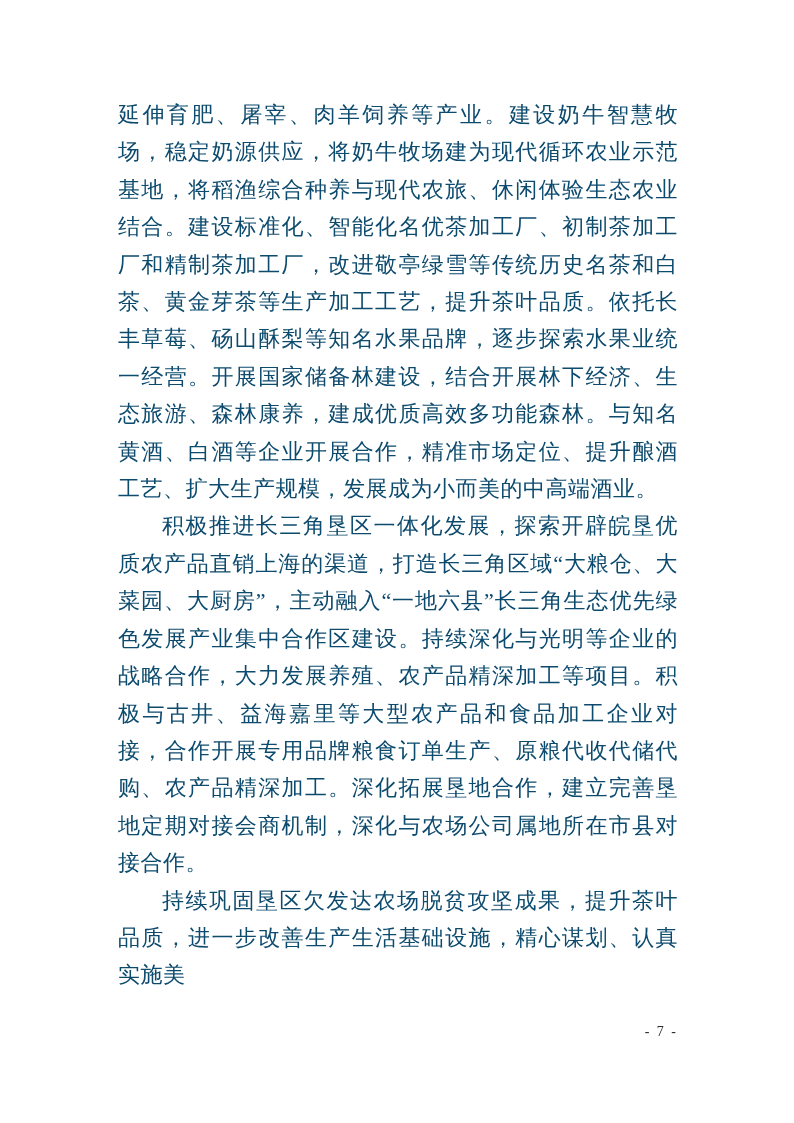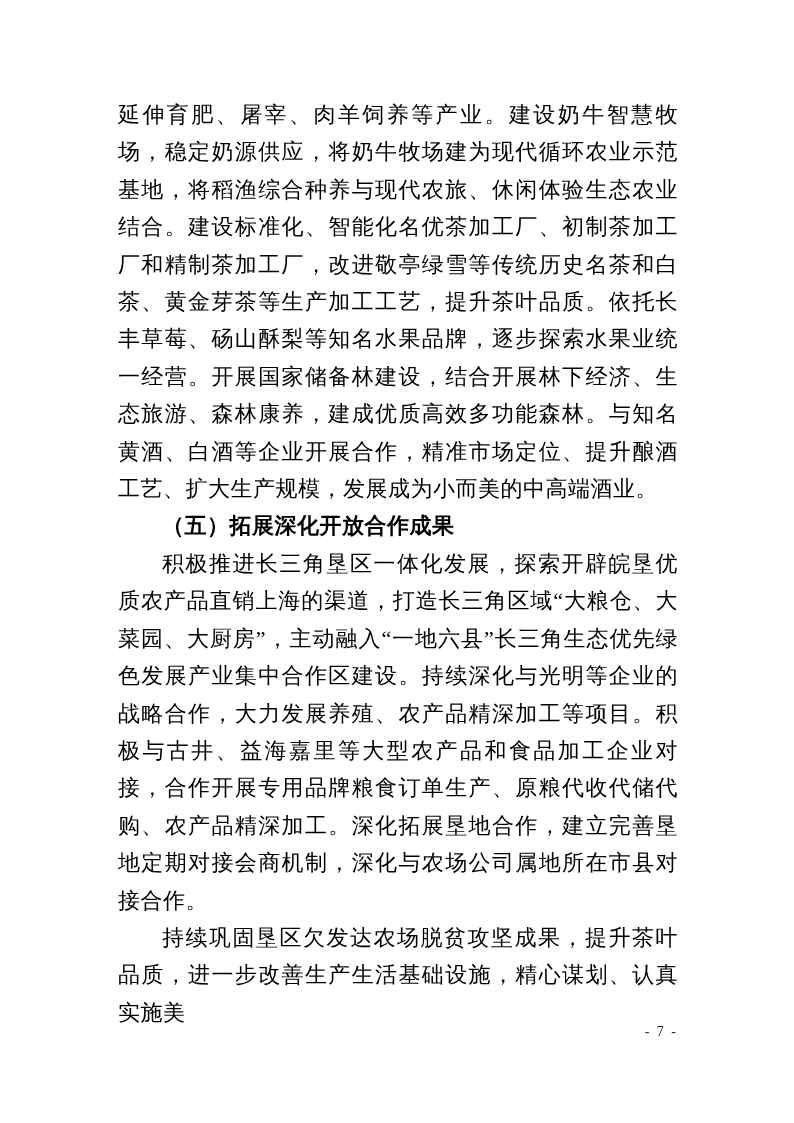--- a/index.html
+++ b/index.html
@@ -14,21 +14,21 @@
     height: 1123px;
     background: #ffffff;
     overflow: hidden;
     font-family: "Liberation Serif", "DejaVu Serif", serif;
   }
   .content {
     position: absolute;
     left: 118px;
     top: 96px;
     width: 560px;
-    color: #000000;
+    color: #0c4a6e;
     font-size: 22px;
     line-height: 37.4px;
     text-align: justify;
     text-justify: inter-character;
     letter-spacing: 0.5px;
   }
   .content p,
   .content h3 {
     margin: 0;
     padding: 0;
@@ -58,21 +58,20 @@
 </style>
 </head>
 <body>
 
 <div class="page">
 
   <main class="content">
 
     <p class="para para-continued">延伸育肥、屠宰、肉羊饲养等产业。建设奶牛智慧牧场，稳定奶源供应，将奶牛牧场建为现代循环农业示范基地，将稻渔综合种养与现代农旅、休闲体验生态农业结合。建设标准化、智能化名优茶加工厂、初制茶加工厂和精制茶加工厂，改进敬亭绿雪等传统历史名茶和白茶、黄金芽茶等生产加工工艺，提升茶叶品质。依托长丰草莓、砀山酥梨等知名水果品牌，逐步探索水果业统一经营。开展国家储备林建设，结合开展林下经济、生态旅游、森林康养，建成优质高效多功能森林。与知名黄酒、白酒等企业开展合作，精准市场定位、提升酿酒工艺、扩大生产规模，发展成为小而美的中高端酒业。</p>
 
-    <h3 class="section-heading">（五）拓展深化开放合作成果</h3>
 
     <p class="para">积极推进长三角垦区一体化发展，探索开辟皖垦优质农产品直销上海的渠道，打造长三角区域“大粮仓、大菜园、大厨房”，主动融入“一地六县”长三角生态优先绿色发展产业集中合作区建设。持续深化与光明等企业的战略合作，大力发展养殖、农产品精深加工等项目。积极与古井、益海嘉里等大型农产品和食品加工企业对接，合作开展专用品牌粮食订单生产、原粮代收代储代购、农产品精深加工。深化拓展垦地合作，建立完善垦地定期对接会商机制，深化与农场公司属地所在市县对接合作。</p>
 
 
     <p class="para">持续巩固垦区欠发达农场脱贫攻坚成果，提升茶叶品质，进一步改善生产生活基础设施，精心谋划、认真实施美</p>
 
   </main>
 
   <footer class="footer">
     <span>- 7 -</span>

